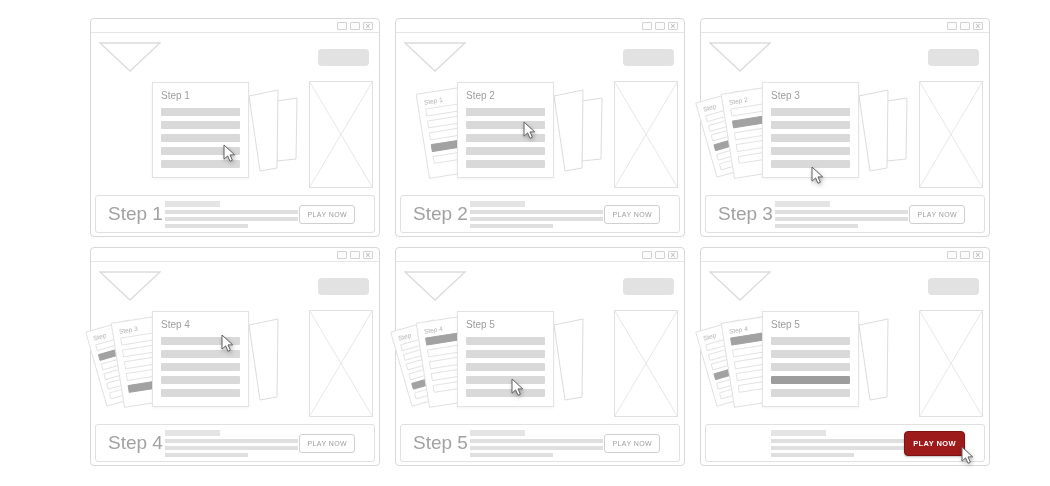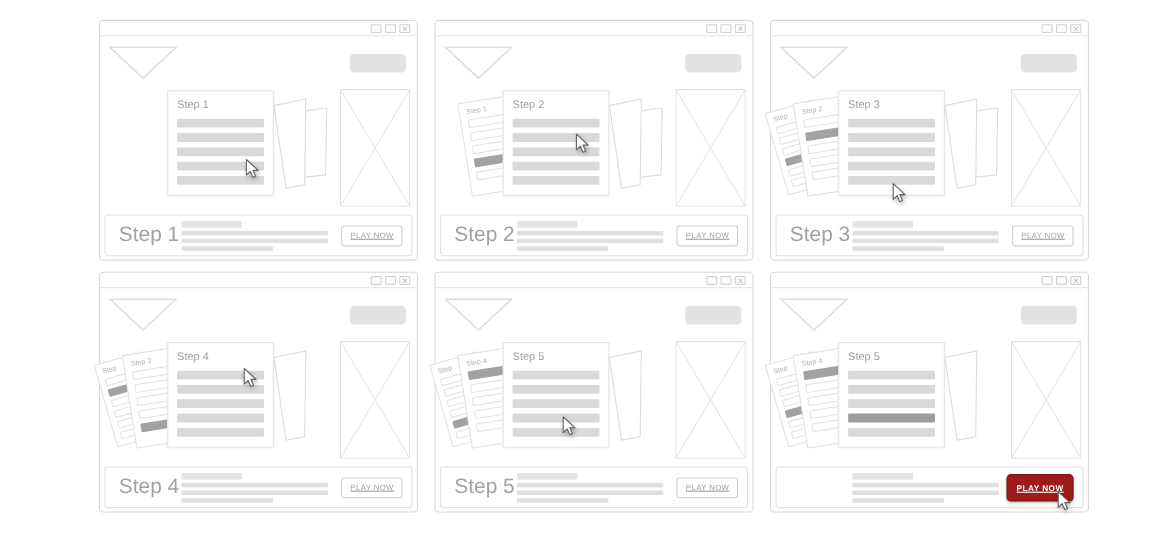--- a/index.html
+++ b/index.html
@@ -53,23 +53,23 @@
   .footer{position:absolute;left:4px;right:4px;bottom:4px;height:38px;border:1px solid #e0e0e0;
           border-radius:3px;display:flex;align-items:center;background:#fff;z-index:4;
           box-sizing:border-box;}
   .ftitle{font-size:19px;color:#a2a2a2;margin-left:12px;width:57px;white-space:nowrap;}
   .fspacer{margin-left:12px;width:57px;}
   .flines{display:flex;flex-direction:column;}
   .flines .l1{width:55px;height:6px;background:#e4e4e4;margin-bottom:3px;}
   .flines .l2{width:133px;height:4px;background:#dfdfdf;margin-bottom:3px;}
   .flines .l3{width:133px;height:4px;background:#dfdfdf;margin-bottom:3px;}
   .flines .l4{width:83px;height:4px;background:#dfdfdf;}
-  .play{margin-left:auto;margin-right:8px;background:#fff;border:1px solid #cfcfcf;
+  .play{margin-left:auto;margin-right:19px;background:#fff;border:1px solid #cfcfcf;
         border-radius:3px;font-family:"Liberation Sans",sans-serif;font-size:7px;
-        letter-spacing:.4px;color:#9e9e9e;padding:5px 7px;white-space:nowrap;text-decoration:underline;}
+        letter-spacing:.4px;color:#9e9e9e;padding:5px 7px;white-space:nowrap;}
   .play.solid{background:#9e1b1b;border:1px solid #7d1313;color:#ffffff;font-weight:bold;
               font-size:7.5px;padding:7px 8px;border-radius:4px;
               box-shadow:0 1px 2px rgba(0,0,0,0.25);}
 
   
   .cursor{position:absolute;z-index:10;filter:drop-shadow(1.5px 2.5px 2px rgba(0,0,0,0.28));}
 </style>
 </head>
 <body>
 

